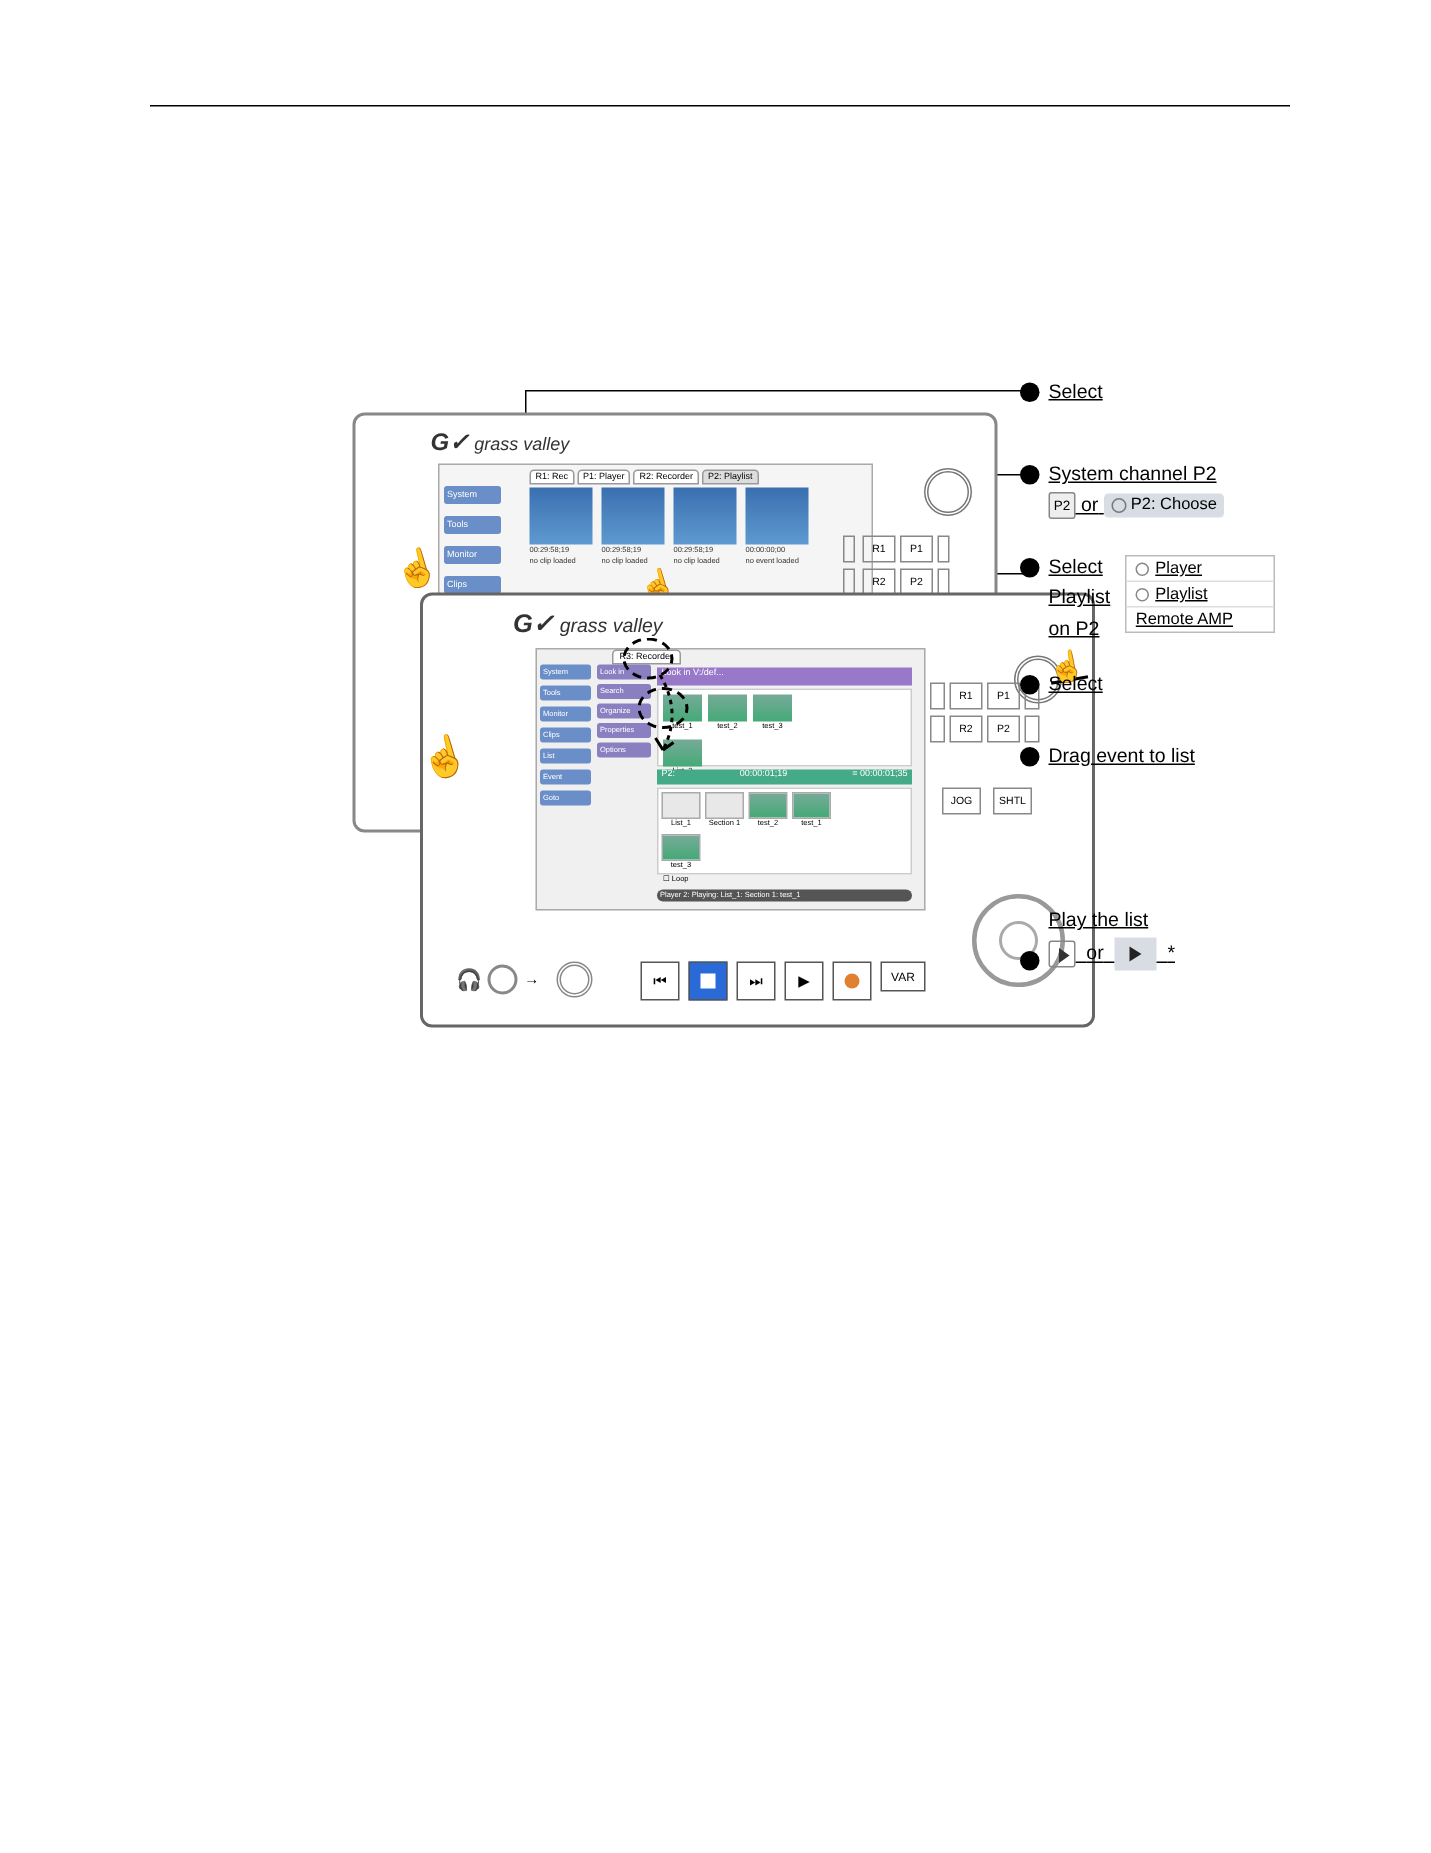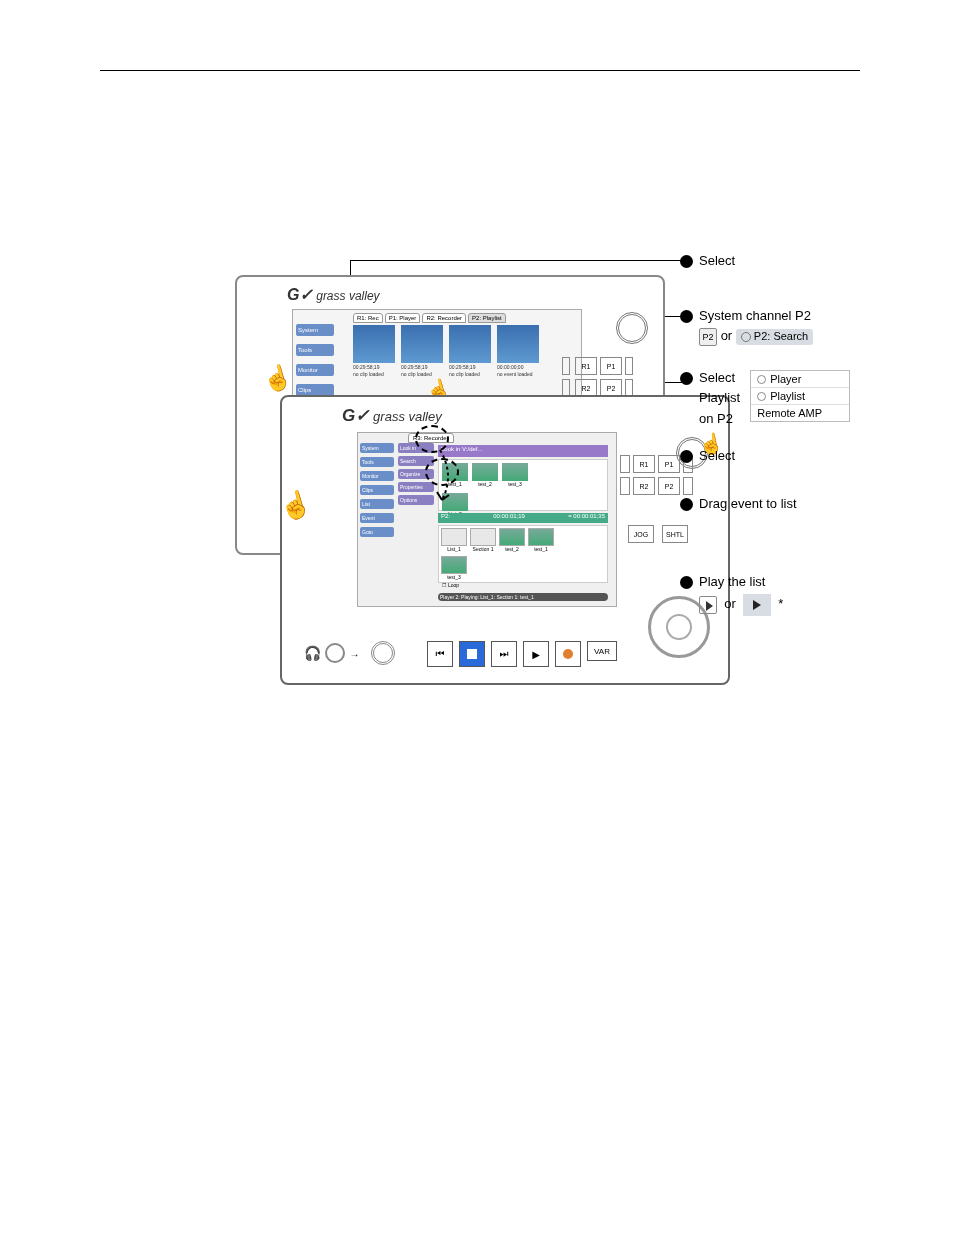--- a/index.html
+++ b/index.html
@@ -97,21 +97,21 @@
   .device-front .transport .var { width: 30px; height: 20px; border: 1px solid #555; font-size: 8px;
     display: flex; align-items: center; justify-content: center; }
   .hand2 { position: absolute; top: 240px; left: 60px; font-size: 26px; transform: rotate(-15deg); }
 
   
   .drag-circle { position: absolute; width: 34px; height: 28px; border: 2px dashed #000; border-radius: 50%; }
   .drag-arrow { position: absolute; }
 
   
   .callouts { position: absolute; top: 0; left: 460px; width: 250px; }
-  .co { position: absolute; display: flex; align-items: flex-start; gap: 6px; font-size: 13px; }
+  .co { position: absolute; display: flex; align-items: flex-start; gap: 6px; font-size: 13px; text-decoration: underline; }
   .co .dot { width: 13px; height: 13px; background: #000; border-radius: 50%; flex-shrink: 0; margin-top: 2px; }
   .co .txt { line-height: 1.25; }
   .co .stack { display: flex; flex-direction: column; gap: 4px; }
   .icon-p2 { display: inline-block; width: 18px; height: 18px; border: 1px solid #888; font-size: 9px;
     line-height: 16px; text-align: center; vertical-align: middle; border-radius: 2px; background: #eee; }
   .tag-player { display: inline-flex; align-items: center; gap: 3px; background: #d8dde3;
     border-radius: 3px; padding: 1px 5px; font-size: 11px; vertical-align: middle; }
   .tag-player::before { content: ""; width: 8px; height: 8px; border: 1px solid #777; border-radius: 50%; }
   .menu-box { border: 1px solid #bbb; width: 100px; font-size: 11px; }
   .menu-box .mi { padding: 2px 6px; display: flex; align-items: center; gap: 4px;
@@ -343,21 +343,21 @@
       <span class="txt">Select</span>
     </div>
 
     <div class="co" style="top:58px;">
       <span class="dot"></span>
       <div class="stack">
         <span class="txt">System channel P2</span>
         <span class="txt">
           <span class="icon-p2">P2</span>
           <span>or</span>
-          <span class="tag-player">P2: Search</span>
+          <span class="tag-player">P2: Choose</span>
         </span>
       </div>
     </div>
 
     <div class="co" style="top:120px; align-items:flex-start;">
       <span class="dot"></span>
       <div style="display:flex; gap:10px; align-items:flex-start;">
         <div class="stack">
           <span class="txt">Select</span>
           <span class="txt">Playlist</span>
@@ -383,21 +383,21 @@
     <div class="co" style="top:198px;">
       <span class="dot"></span>
       <span class="txt">Select</span>
     </div>
 
     <div class="co" style="top:246px;">
       <span class="dot"></span>
       <span class="txt">Drag event to list</span>
     </div>
 
-    <div class="co" style="top:324px;">
+    <div class="co" style="top:355px;align-items:flex-end;">
       <span class="dot"></span>
       <div class="stack">
         <span class="txt">Play the list</span>
         <span class="txt">
           <span class="icon-play-phys"></span>
           &nbsp;<span>or</span>&nbsp;
           <span class="btn-play-soft"></span>
           &nbsp;<span>*</span>
         </span>
       </div>

